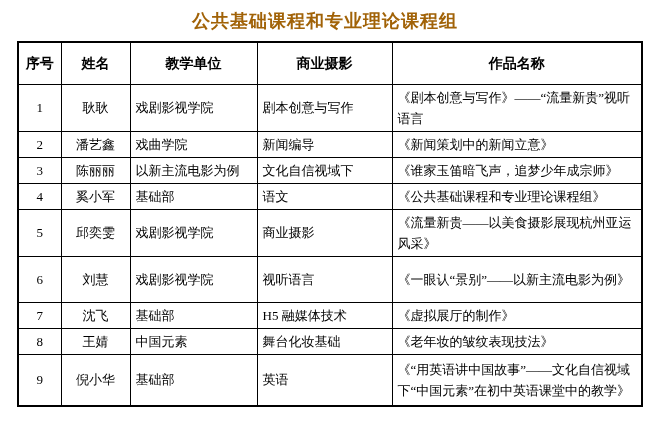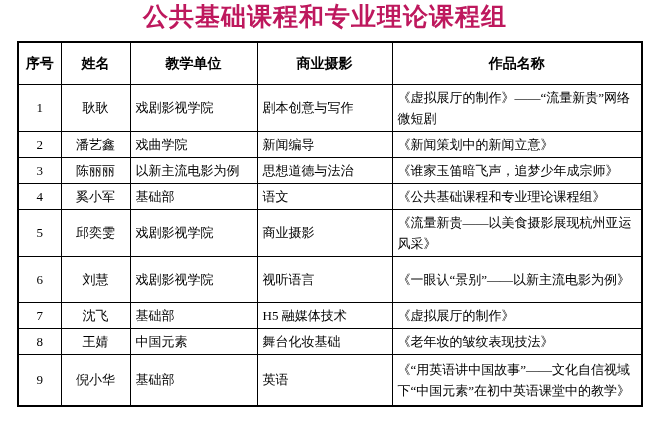--- a/index.html
+++ b/index.html
@@ -5,25 +5,26 @@
   * { box-sizing: border-box; margin: 0; padding: 0; }
   html, body {
     width: 650px; height: 421px;
     background: #ffffff;
     font-family: "Liberation Serif", "DejaVu Serif", serif;
     color: #000000;
     overflow: hidden;
   }
   .page { position: relative; width: 650px; height: 421px; background: #ffffff; }
   .title {
+    margin-top: 9px;
     text-align: center;
-    font-size: 25px;
+    font-size: 18px;
     font-weight: bold;
     letter-spacing: 1px;
-    color: #be185d;
+    color: #a16207;
   }
   table.course-table {
     margin: 8px 0 0 17px;
     width: 624px;
     border-collapse: collapse;
     table-layout: fixed;
     border: 2px solid #000000;
   }
   .course-table th, .course-table td {
     border: 1px solid #000000;
@@ -77,34 +78,34 @@
         <th>商业摄影</th>
         <th>作品名称</th>
       </tr>
     </thead>
     <tbody>
       <tr class="h2">
         <td class="c-no">1</td>
         <td class="c-name">耿耿</td>
         <td class="c-unit">戏剧影视学院</td>
         <td class="c-course">剧本创意与写作</td>
-        <td class="c-work">《虚拟展厅的制作》——“流量新贵”网络微短剧</td>
+        <td class="c-work">《剧本创意与写作》——“流量新贵”视听语言</td>
       </tr>
       <tr class="h1">
         <td class="c-no">2</td>
         <td class="c-name">潘艺鑫</td>
         <td class="c-unit">戏曲学院</td>
         <td class="c-course">新闻编导</td>
         <td class="c-work">《新闻策划中的新闻立意》</td>
       </tr>
       <tr class="h1">
         <td class="c-no">3</td>
         <td class="c-name">陈丽丽</td>
         <td class="c-unit">以新主流电影为例</td>
-        <td class="c-course">思想道德与法治</td>
+        <td class="c-course">文化自信视域下</td>
         <td class="c-work">《谁家玉笛暗飞声，追梦少年成宗师》</td>
       </tr>
       <tr class="h1">
         <td class="c-no">4</td>
         <td class="c-name">奚小军</td>
         <td class="c-unit">基础部</td>
         <td class="c-course">语文</td>
         <td class="c-work">《公共基础课程和专业理论课程组》</td>
       </tr>
       <tr class="h2">

